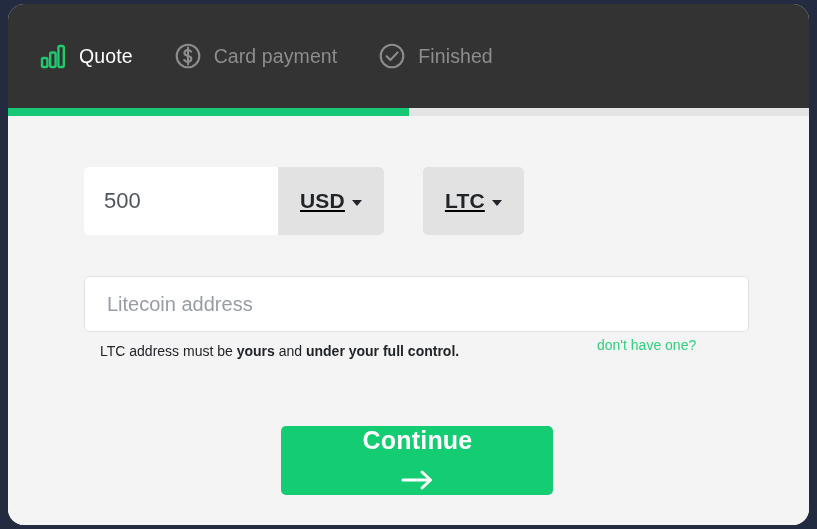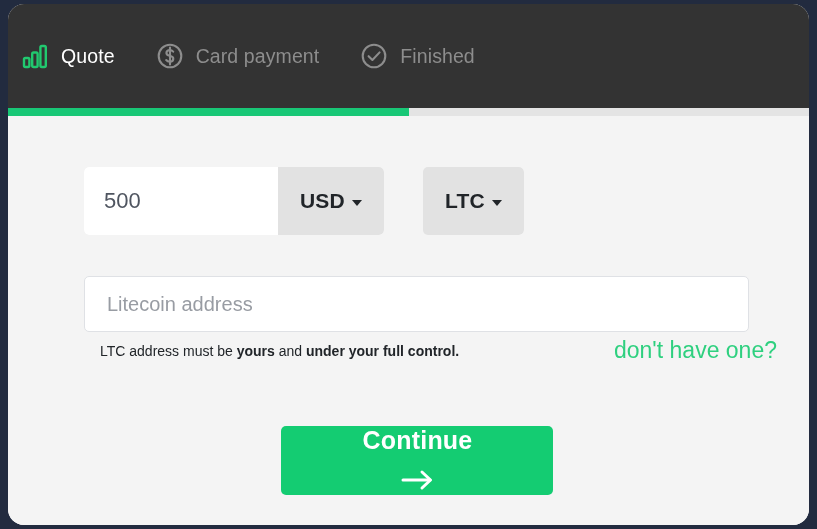--- a/index.html
+++ b/index.html
@@ -26,21 +26,21 @@
     display: flex;
     flex-direction: column;
   }
 
   
   .stepper-bar {
     height: 104px;
     background: #333333;
     display: flex;
     align-items: center;
-    padding-left: 12px;
+    padding-left: 30px;
     box-sizing: border-box;
     flex: none;
   }
   .step {
     display: flex;
     align-items: center;
     margin-right: 40px;
     cursor: pointer;
   }
   .step .step-icon {
@@ -111,20 +111,21 @@
     background: #e2e2e2;
     border: none;
     display: flex;
     align-items: center;
     justify-content: space-between;
     gap: 7px;
     padding: 16px 22px;
     cursor: pointer;
     border-radius: 0 5px 5px 0;
     font-family: "Liberation Sans", sans-serif;
+    text-decoration: underline;
   }
   .currency-select .cur-code {
     font-size: 21px;
     font-weight: bold;
     color: #212529;
     letter-spacing: .2px;
   }
   .caret {
     width: 0; height: 0;
     border-left: 5px solid transparent;
@@ -161,26 +162,25 @@
     font-size: 14px;
     line-height: 28px;
     color: #212529;
   }
   .helper-text b { font-weight: bold; }
 
   .dont-have {
     position: absolute;
     left: 589px;
     top: 221px;
-    font-size: 23px;
+    font-size: 14px;
     color: #2ed07f;
     text-decoration: none;
     cursor: pointer;
     white-space: nowrap;
-    margin-left: 17px;
   }
 
   .continue-btn {
     position: absolute;
     left: 273px;
     top: 310px;
     width: 272px;
     height: 69px;
     background: #14cc72;
     border: none;

